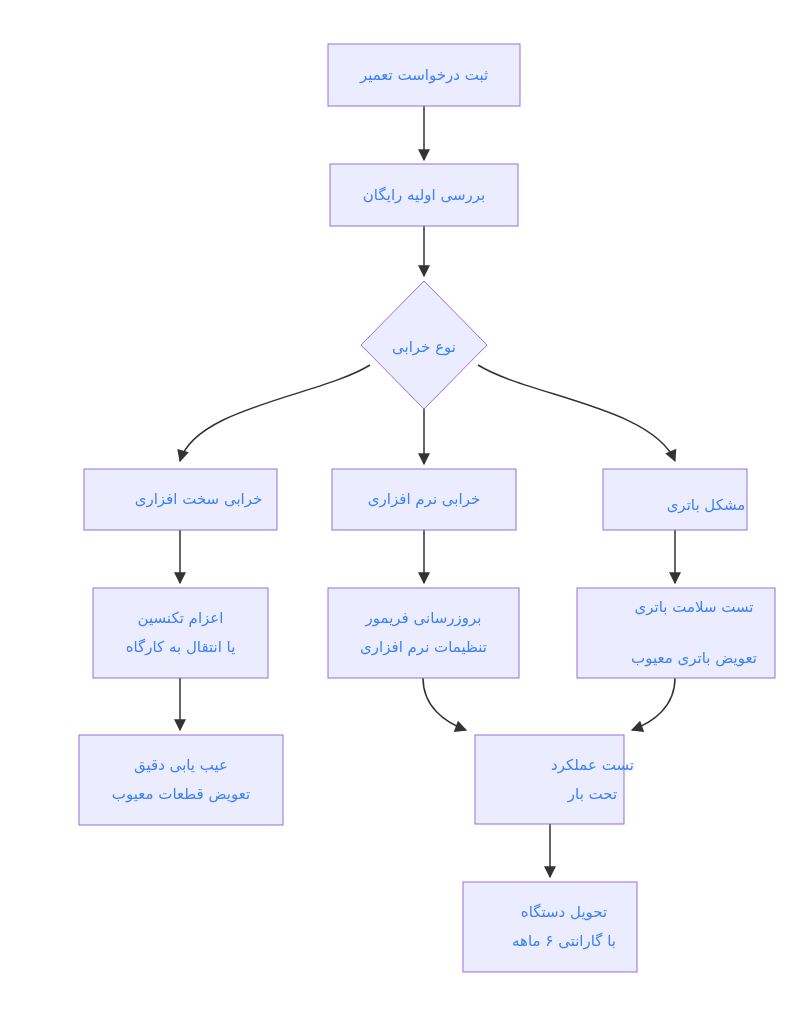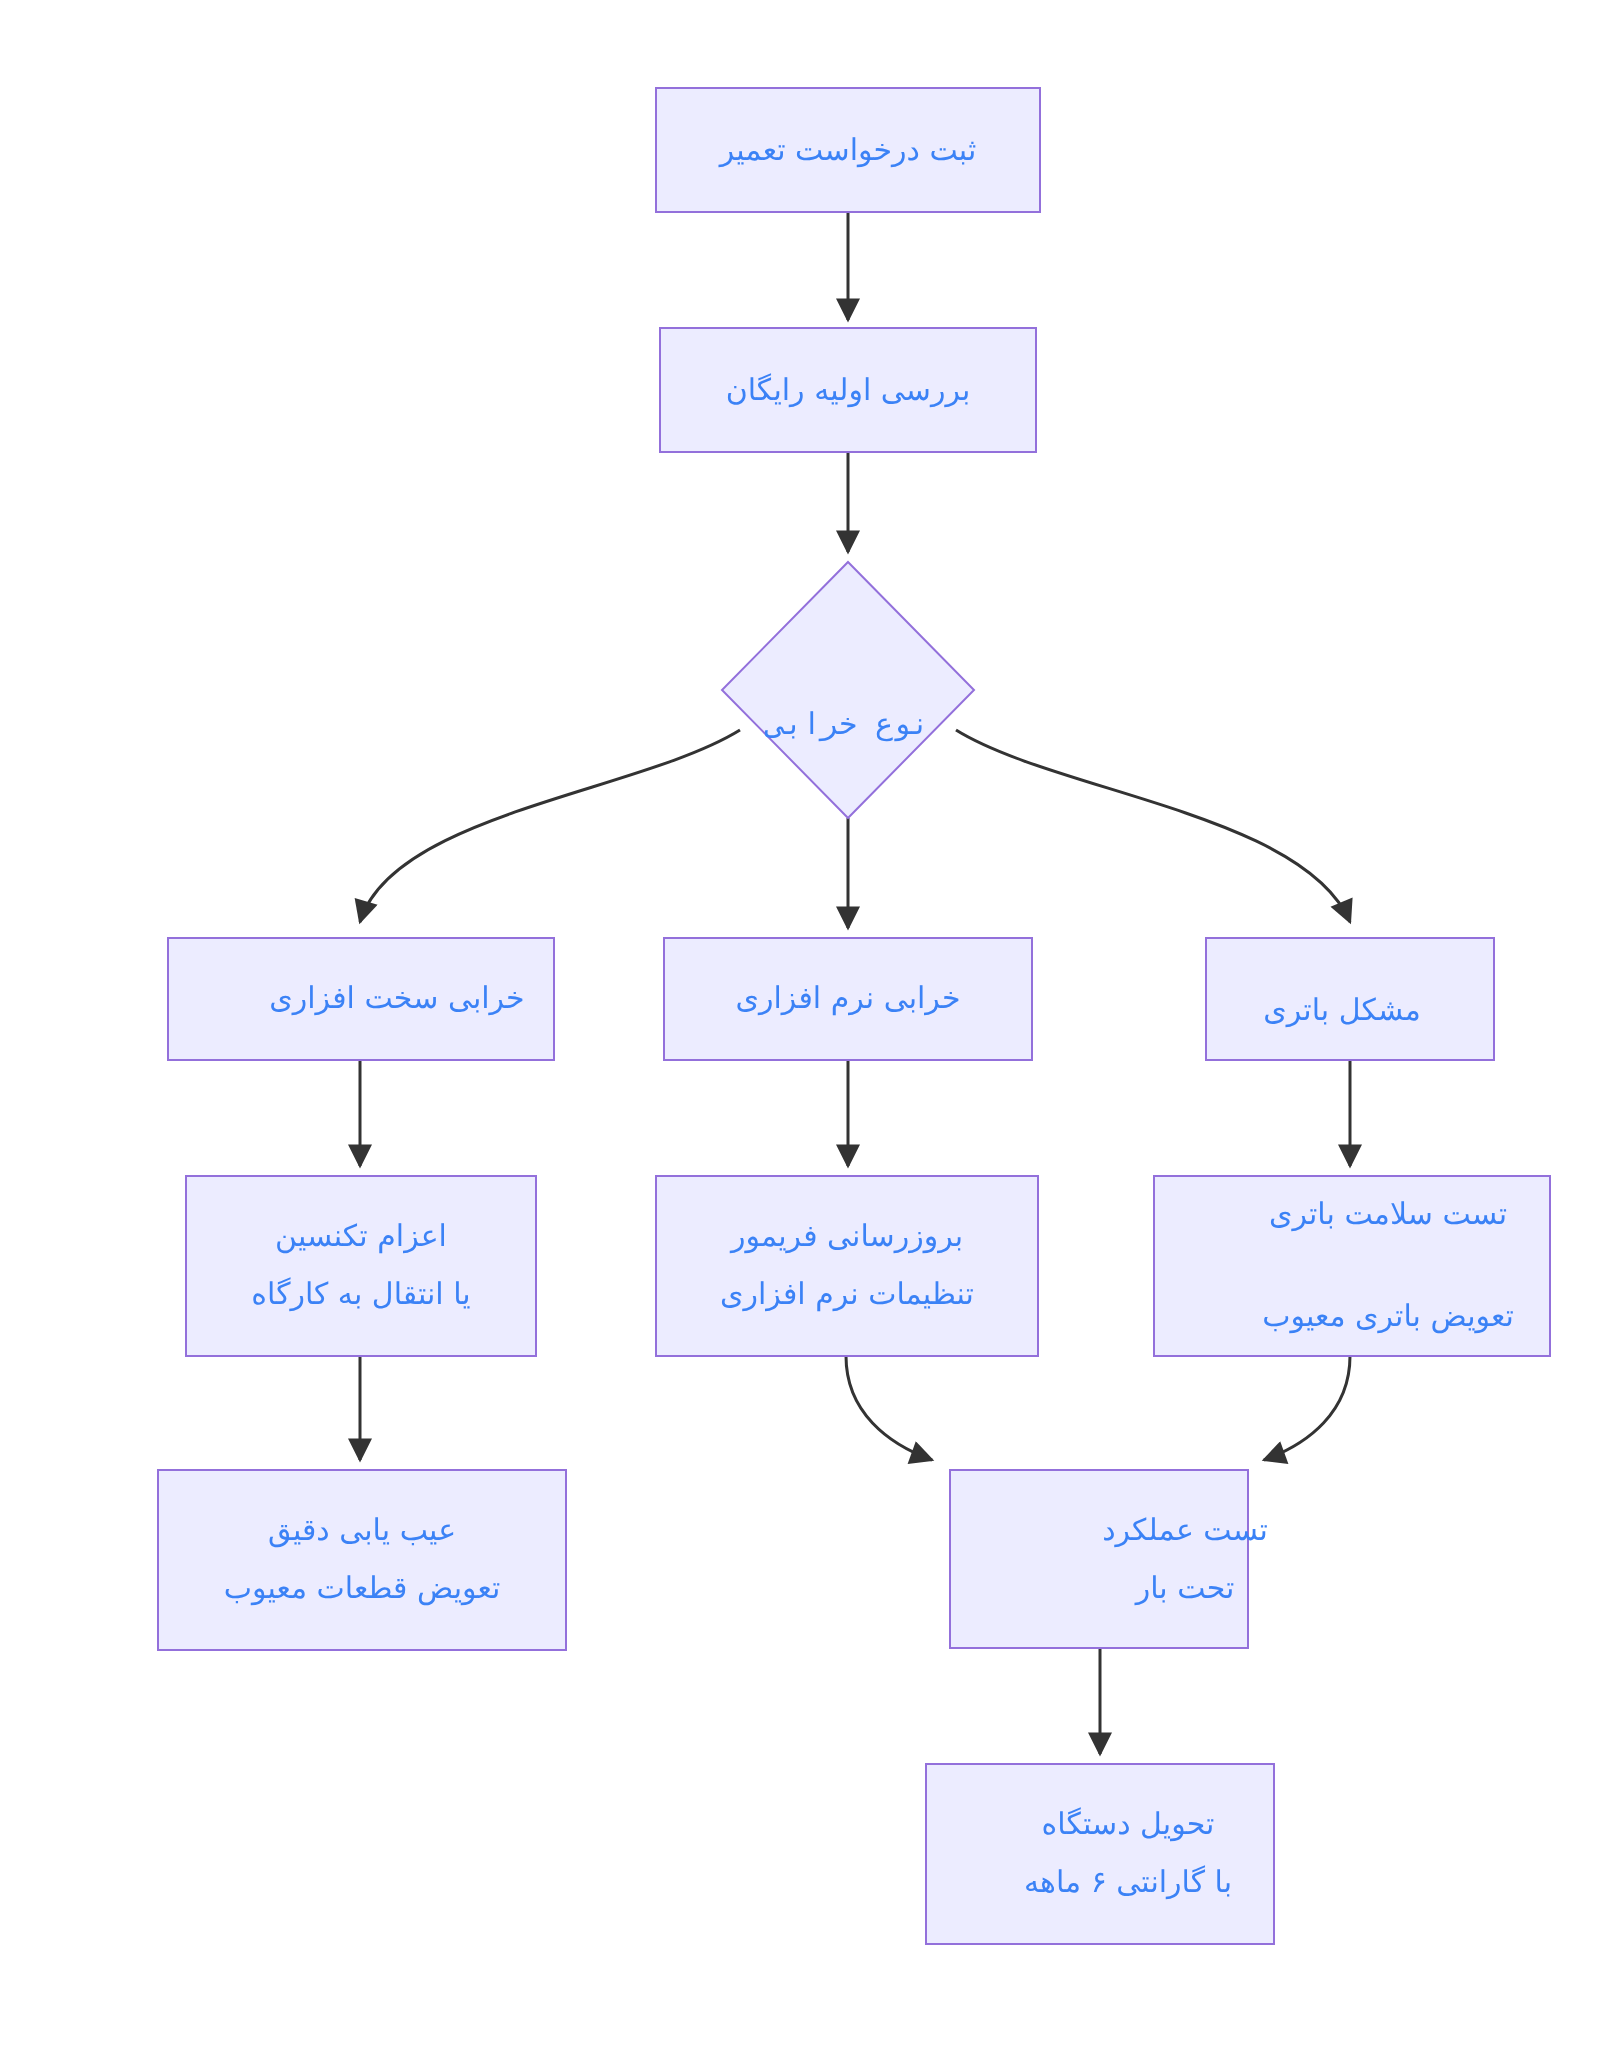--- a/index.html
+++ b/index.html
@@ -71,30 +71,30 @@
       <rect x="475" y="735" width="149" height="89" fill="#ECECFF" stroke="#9370DB" stroke-width="1"></rect>
       <rect x="463" y="882" width="174" height="90" fill="#ECECFF" stroke="#9370DB" stroke-width="1"></rect>
     </svg>
   <div id="node-layer">
       <div class="node-label" dir="rtl" style="left: 328px; top: 44px; width: 192px; height: 62px;">
         <span>ثبت درخواست تعمیر</span>
       </div>
       <div class="node-label" dir="rtl" style="left: 330px; top: 164px; width: 188px; height: 62px;">
         <span>بررسی اولیه رایگان</span>
       </div>
-      <div class="node-label" dir="rtl" style="left: 361px; top: 299px; width: 126px; height: 128px; font-family: Liberation Mono, monospace;">
+      <div class="node-label" dir="rtl" style="left: 361px; top: 283px; width: 126px; height: 128px;">
         <span>نوع خرابی</span>
       </div>
       <div class="node-label" dir="rtl" style="left: 84px; top: 469px; width: 229px; height: 61px;">
         <span>خرابی سخت افزاری</span>
       </div>
       <div class="node-label" dir="rtl" style="left: 332px; top: 469px; width: 184px; height: 61px; text-align: right;">
         <span>خرابی نرم افزاری</span>
       </div>
-      <div class="node-label" dir="rtl" style="left: 599px; top: 469px; width: 144px; height: 73px; justify-content: center;">
+      <div class="node-label" dir="rtl" style="left: 634px; top: 469px; width: 144px; height: 73px; justify-content: center;">
         <span>مشکل باتری</span>
       </div>
       <div class="node-label" dir="rtl" style="left: 93px; top: 588px; width: 175px; height: 90px;">
         <span>اعزام تکنسین</span>
         <span>یا انتقال به کارگاه</span>
       </div>
       <div class="node-label" dir="rtl" style="left: 328px; top: 588px; width: 191px; height: 90px;">
         <span>بروزرسانی فریمور</span>
         <span>تنظیمات نرم افزاری</span>
       </div>

